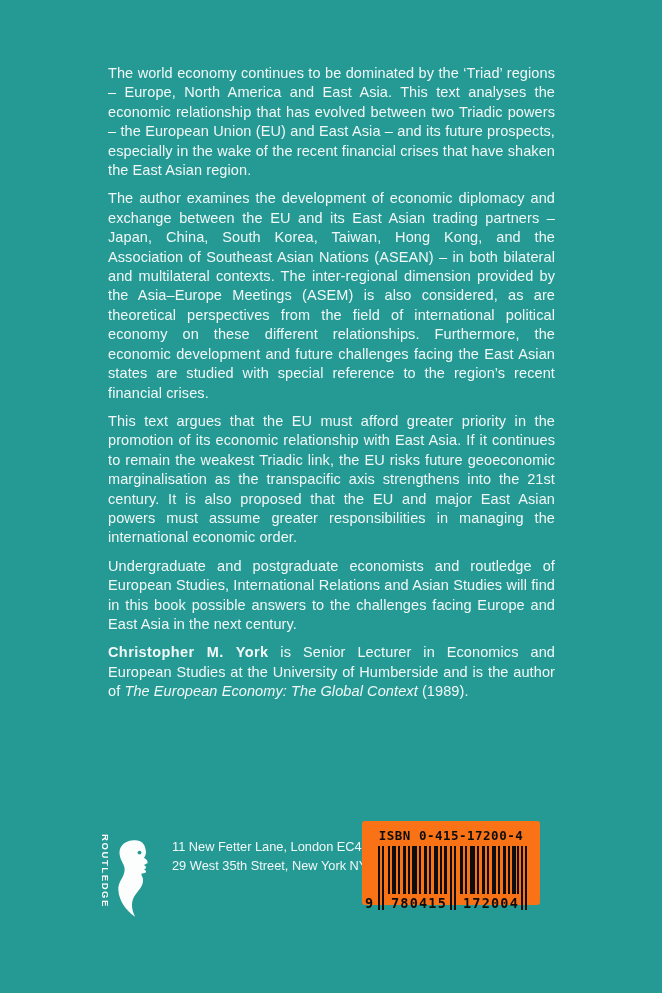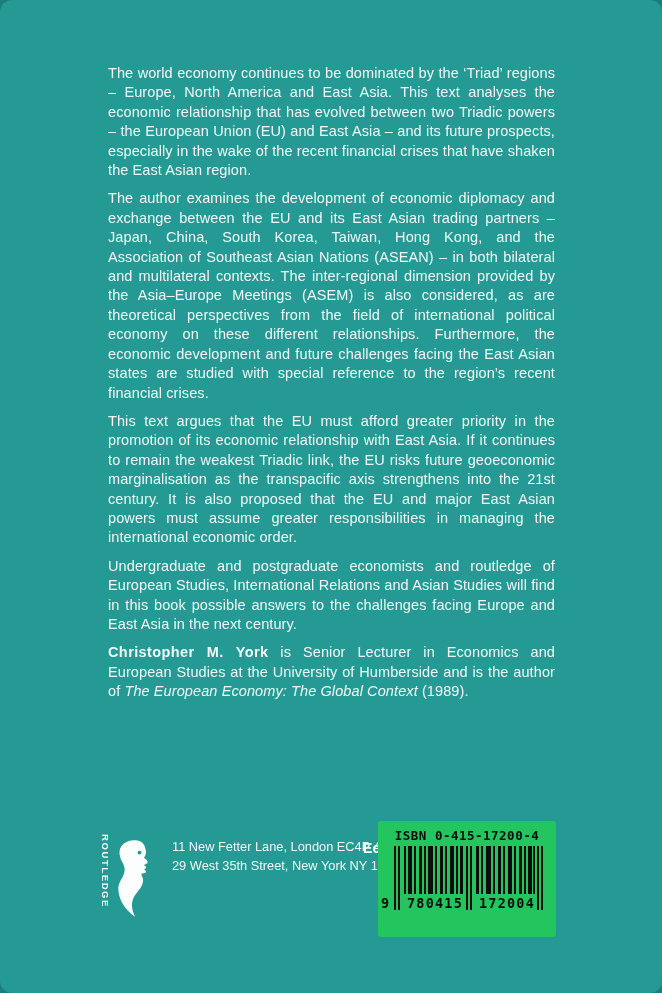--- a/index.html
+++ b/index.html
@@ -7,21 +7,20 @@
     font-family: "Liberation Sans", sans-serif;
     background: #1c7d79;
   }
   .cover {
     position: relative;
     width: 662px;
     height: 993px;
     background: #259a94;
     overflow: hidden;
     color: #f1f8f7;
-    border-radius: 12px;
   }
   
   .blurb {
     position: absolute;
     left: 108px;
     top: 64px;
     width: 447px;
     font-size: 14.5px;
     line-height: 19.4px;
     text-align: justify;
@@ -70,25 +69,25 @@
     padding-top: 4px;
     font-size: 12.8px;
     line-height: 18.5px;
     color: #f1f8f7;
     white-space: nowrap;
   }
   .addresses .gap-before { margin-top: 6px; }
   
   .barcode-box {
     position: absolute;
-    left: 378px;
+    left: 362px;
     top: 821px;
     width: 178px;
-    height: 116px;
-    background: #22c55e;
+    height: 84px;
+    background: #f97316;
     border-radius: 3px;
     color: #0d0d0d;
   }
   .isbn-label {
     position: absolute;
     top: 7px;
     left: 0;
     width: 100%;
     text-align: center;
     font-family: "DejaVu Sans Mono", monospace;

